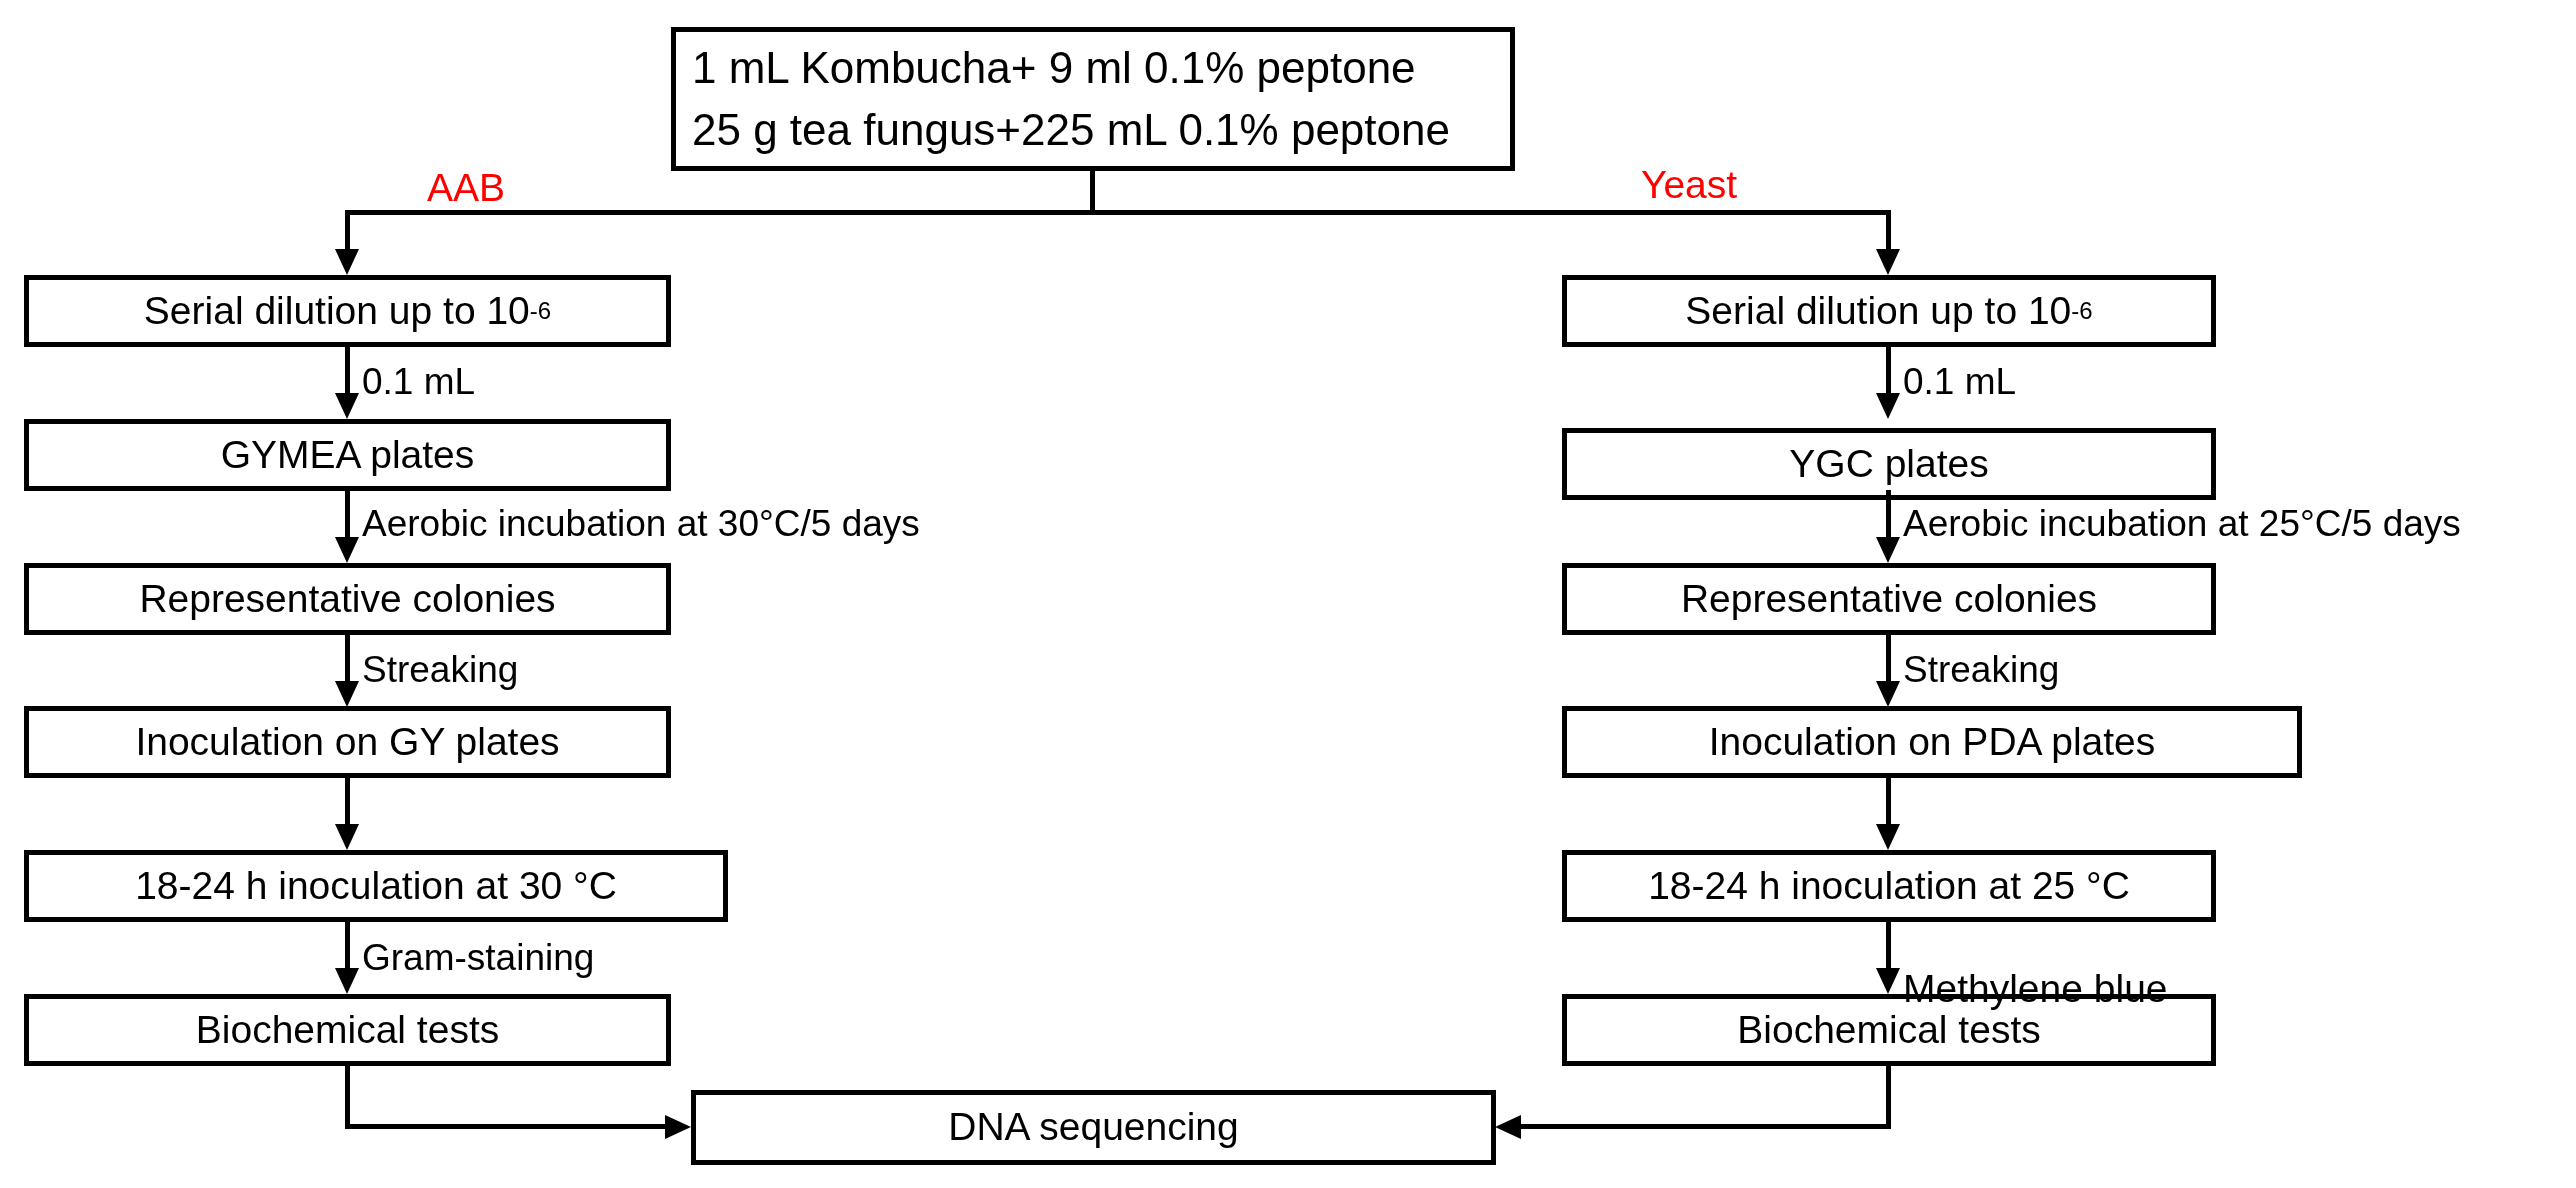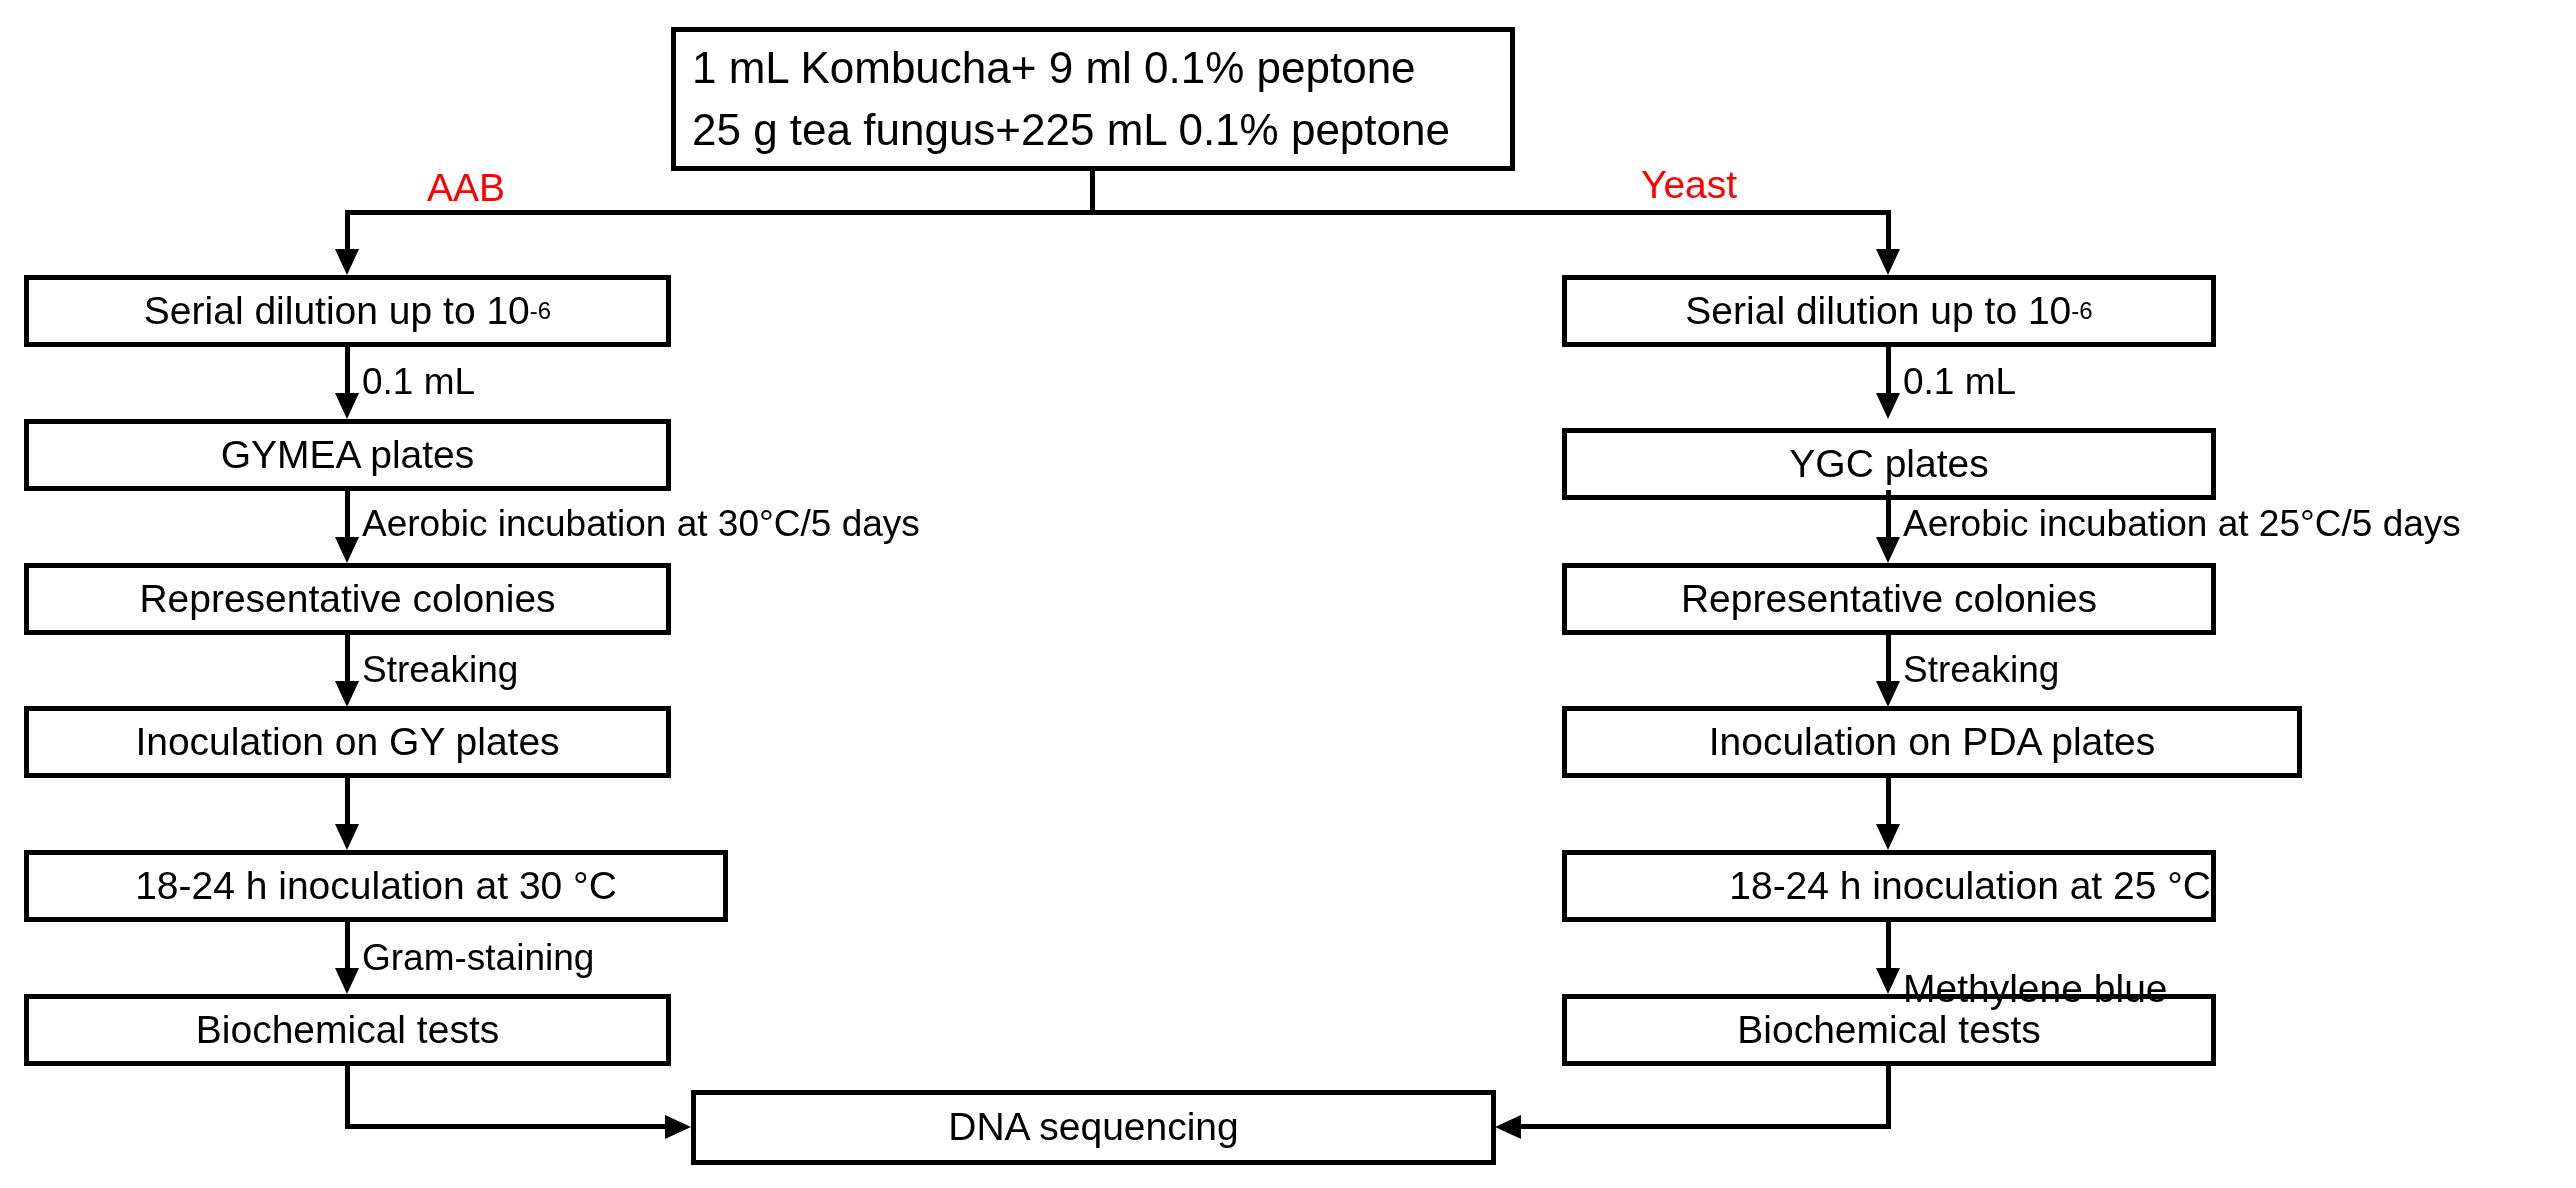--- a/index.html
+++ b/index.html
@@ -108,21 +108,21 @@
   </div>
   <div class="fbox" style="left:1562px;top:419px;width:654px;height:72px;margin-top:9px;">
     <span>YGC plates</span>
   </div>
   <div class="fbox" style="left:1562px;top:563px;width:654px;height:72px;">
     <span>Representative colonies</span>
   </div>
   <div class="fbox" style="left:1562px;top:706px;width:740px;height:72px;">
     <span>Inoculation on PDA plates</span>
   </div>
-  <div class="fbox" style="left:1562px;top:850px;width:654px;height:72px;justify-content:flex-end;">
+  <div class="fbox" style="left:1562px;top:850px;width:654px;height:72px;">
     <span>18-24 h inoculation at 25 °C</span>
   </div>
   <div class="fbox" style="left:1562px;top:994px;width:654px;height:72px;">
     <span>Biochemical tests</span>
   </div>
 
   <div class="vline" style="left:345px;top:346px;height:48px;"></div>
   <div class="arr-down" style="left:335px;top:393px;"></div>
   <div class="vline" style="left:345px;top:490px;height:48px;"></div>
   <div class="arr-down" style="left:335px;top:537px;"></div>

